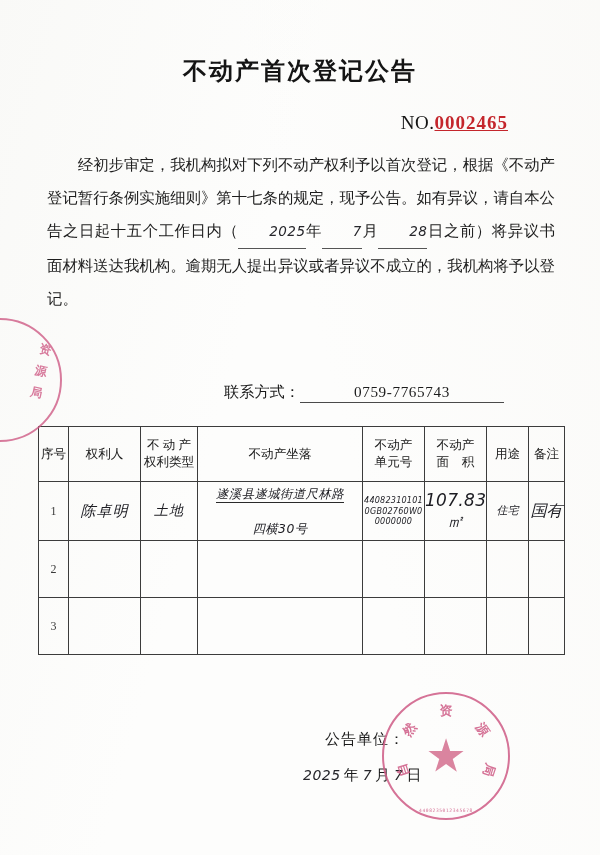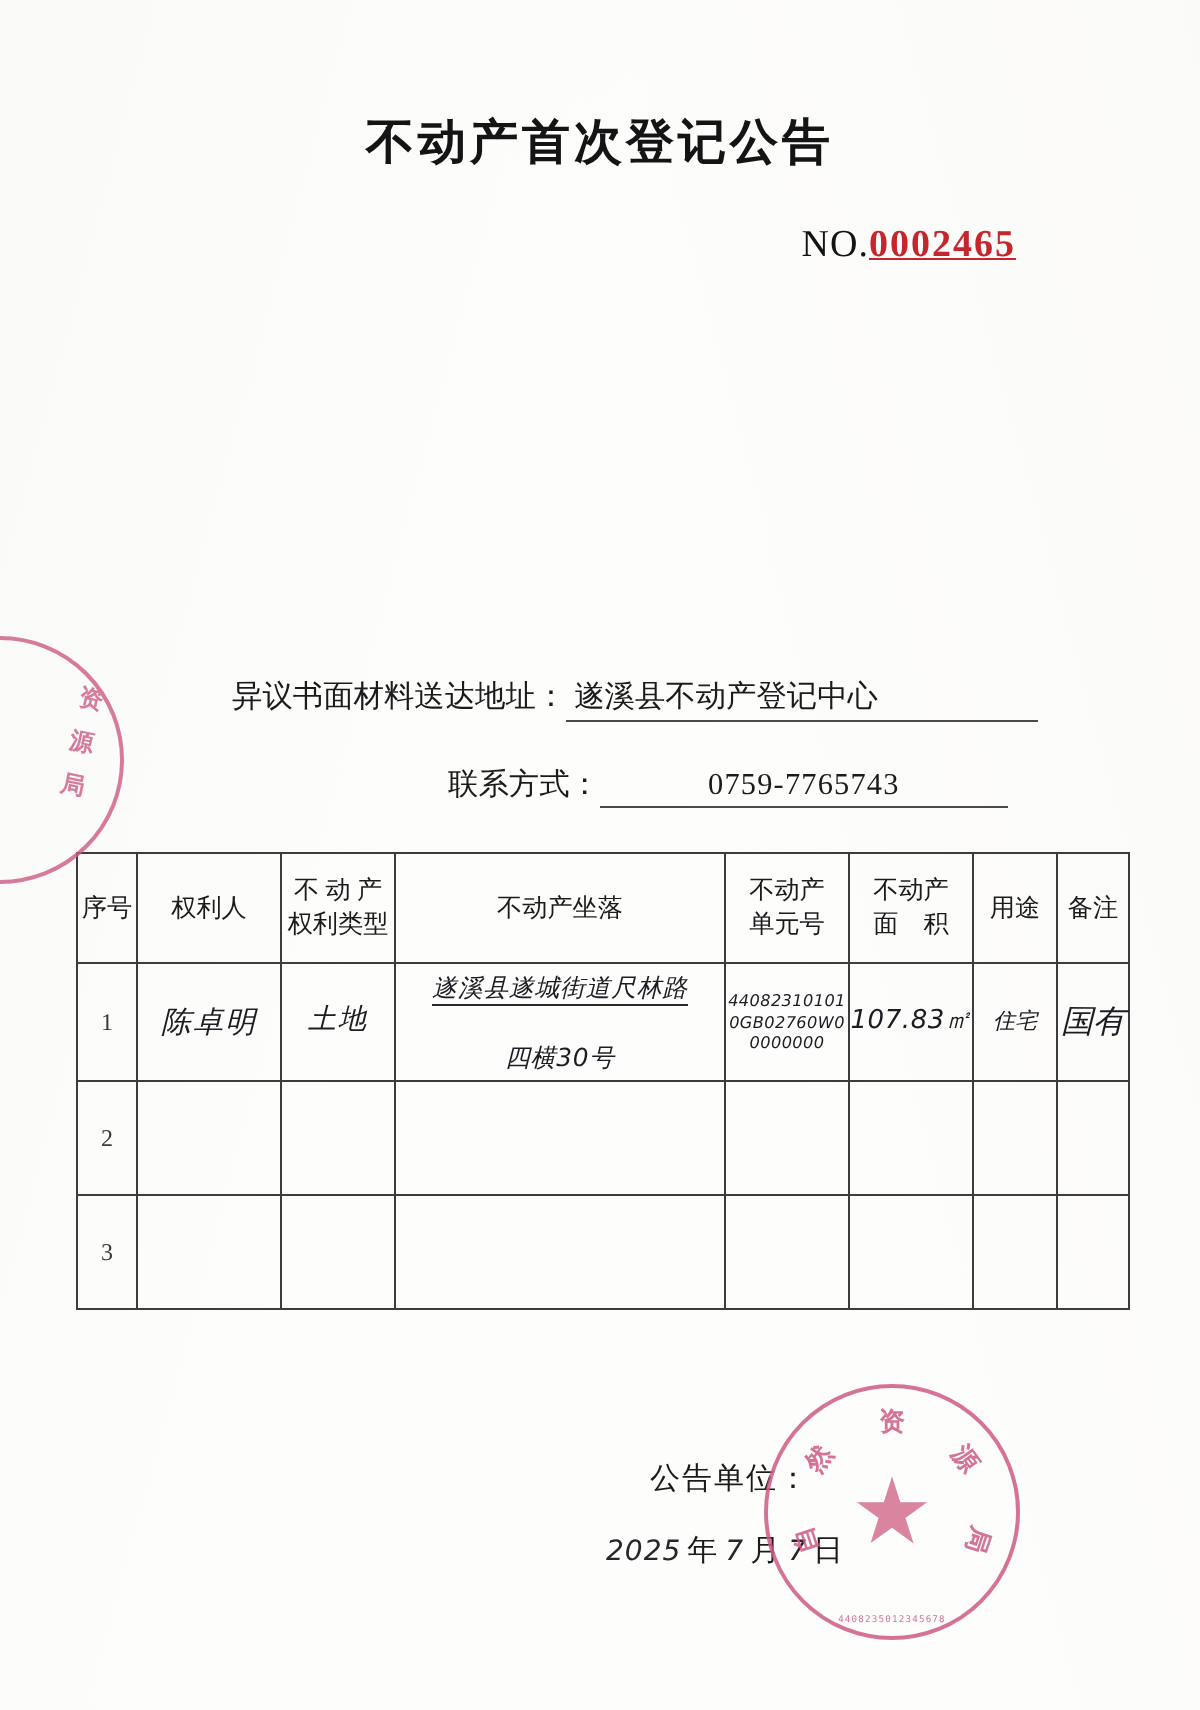--- a/index.html
+++ b/index.html
@@ -201,21 +201,21 @@
   }
   .hw-loc .l2 { display: block; }
   .hw-unit {
     font-size: 8.1px;
     letter-spacing: 0.2px;
     line-height: 1.35;
     text-align: left;
     padding-left: 4px;
     word-break: break-all;
   }
-  .hw-area { font-size: 13px; letter-spacing: 0.3px; }
+  .hw-area { font-size: 17px; letter-spacing: 0.3px; }
   .hw-use { font-size: 11px; }
   .hw-note { font-size: 16px; }
 
   
   .footer-unit {
     position: absolute;
     top: 730px;
     left: 325px;
     font-size: 15px;
     letter-spacing: 1px;
@@ -307,24 +307,26 @@
 <div class="paper-tint"></div>
 
 <div class="page">
 
   <div class="doc-title">不动产首次登记公告</div>
 
   <div class="serial-line">
     <span class="serial-prefix">NO.</span><span class="serial-digits">0002465</span>
   </div>
 
-
-  <div class="addr-line">
-    <span>异议书面材料送达地址：</span><span class="filled addr-value">遂溪县不动产登记中心</span>
-  </div>
+  <div class="body-block">
+    <p>
+      <span>经初步审定，我机构拟对下列不动产权利予以首次登记，根据《不动产登记暂行条例实施细则》第十七条的规定，现予公告。如有异议，请自本公告之日起十五个工作日内（</span><span class="blank-ul ul-year hand">2025</span><span>年</span><span class="blank-ul ul-month hand">7</span><span>月</span><span class="blank-ul ul-day hand">28</span><span>日之前</span><span>）将异议书面材料送达我机构。逾期无人提出异议或者异议不成立的，我机构将予以登记。</span>
+    </p>
+  </div>
+
 
   <div class="contact-line">
     <span>联系方式：</span><span class="filled contact-value">0759-7765743</span>
   </div>
 
   <div class="table-wrap">
     <table class="reg-table">
       <colgroup>
         <col class="col-idx">
           <col class="col-owner">

